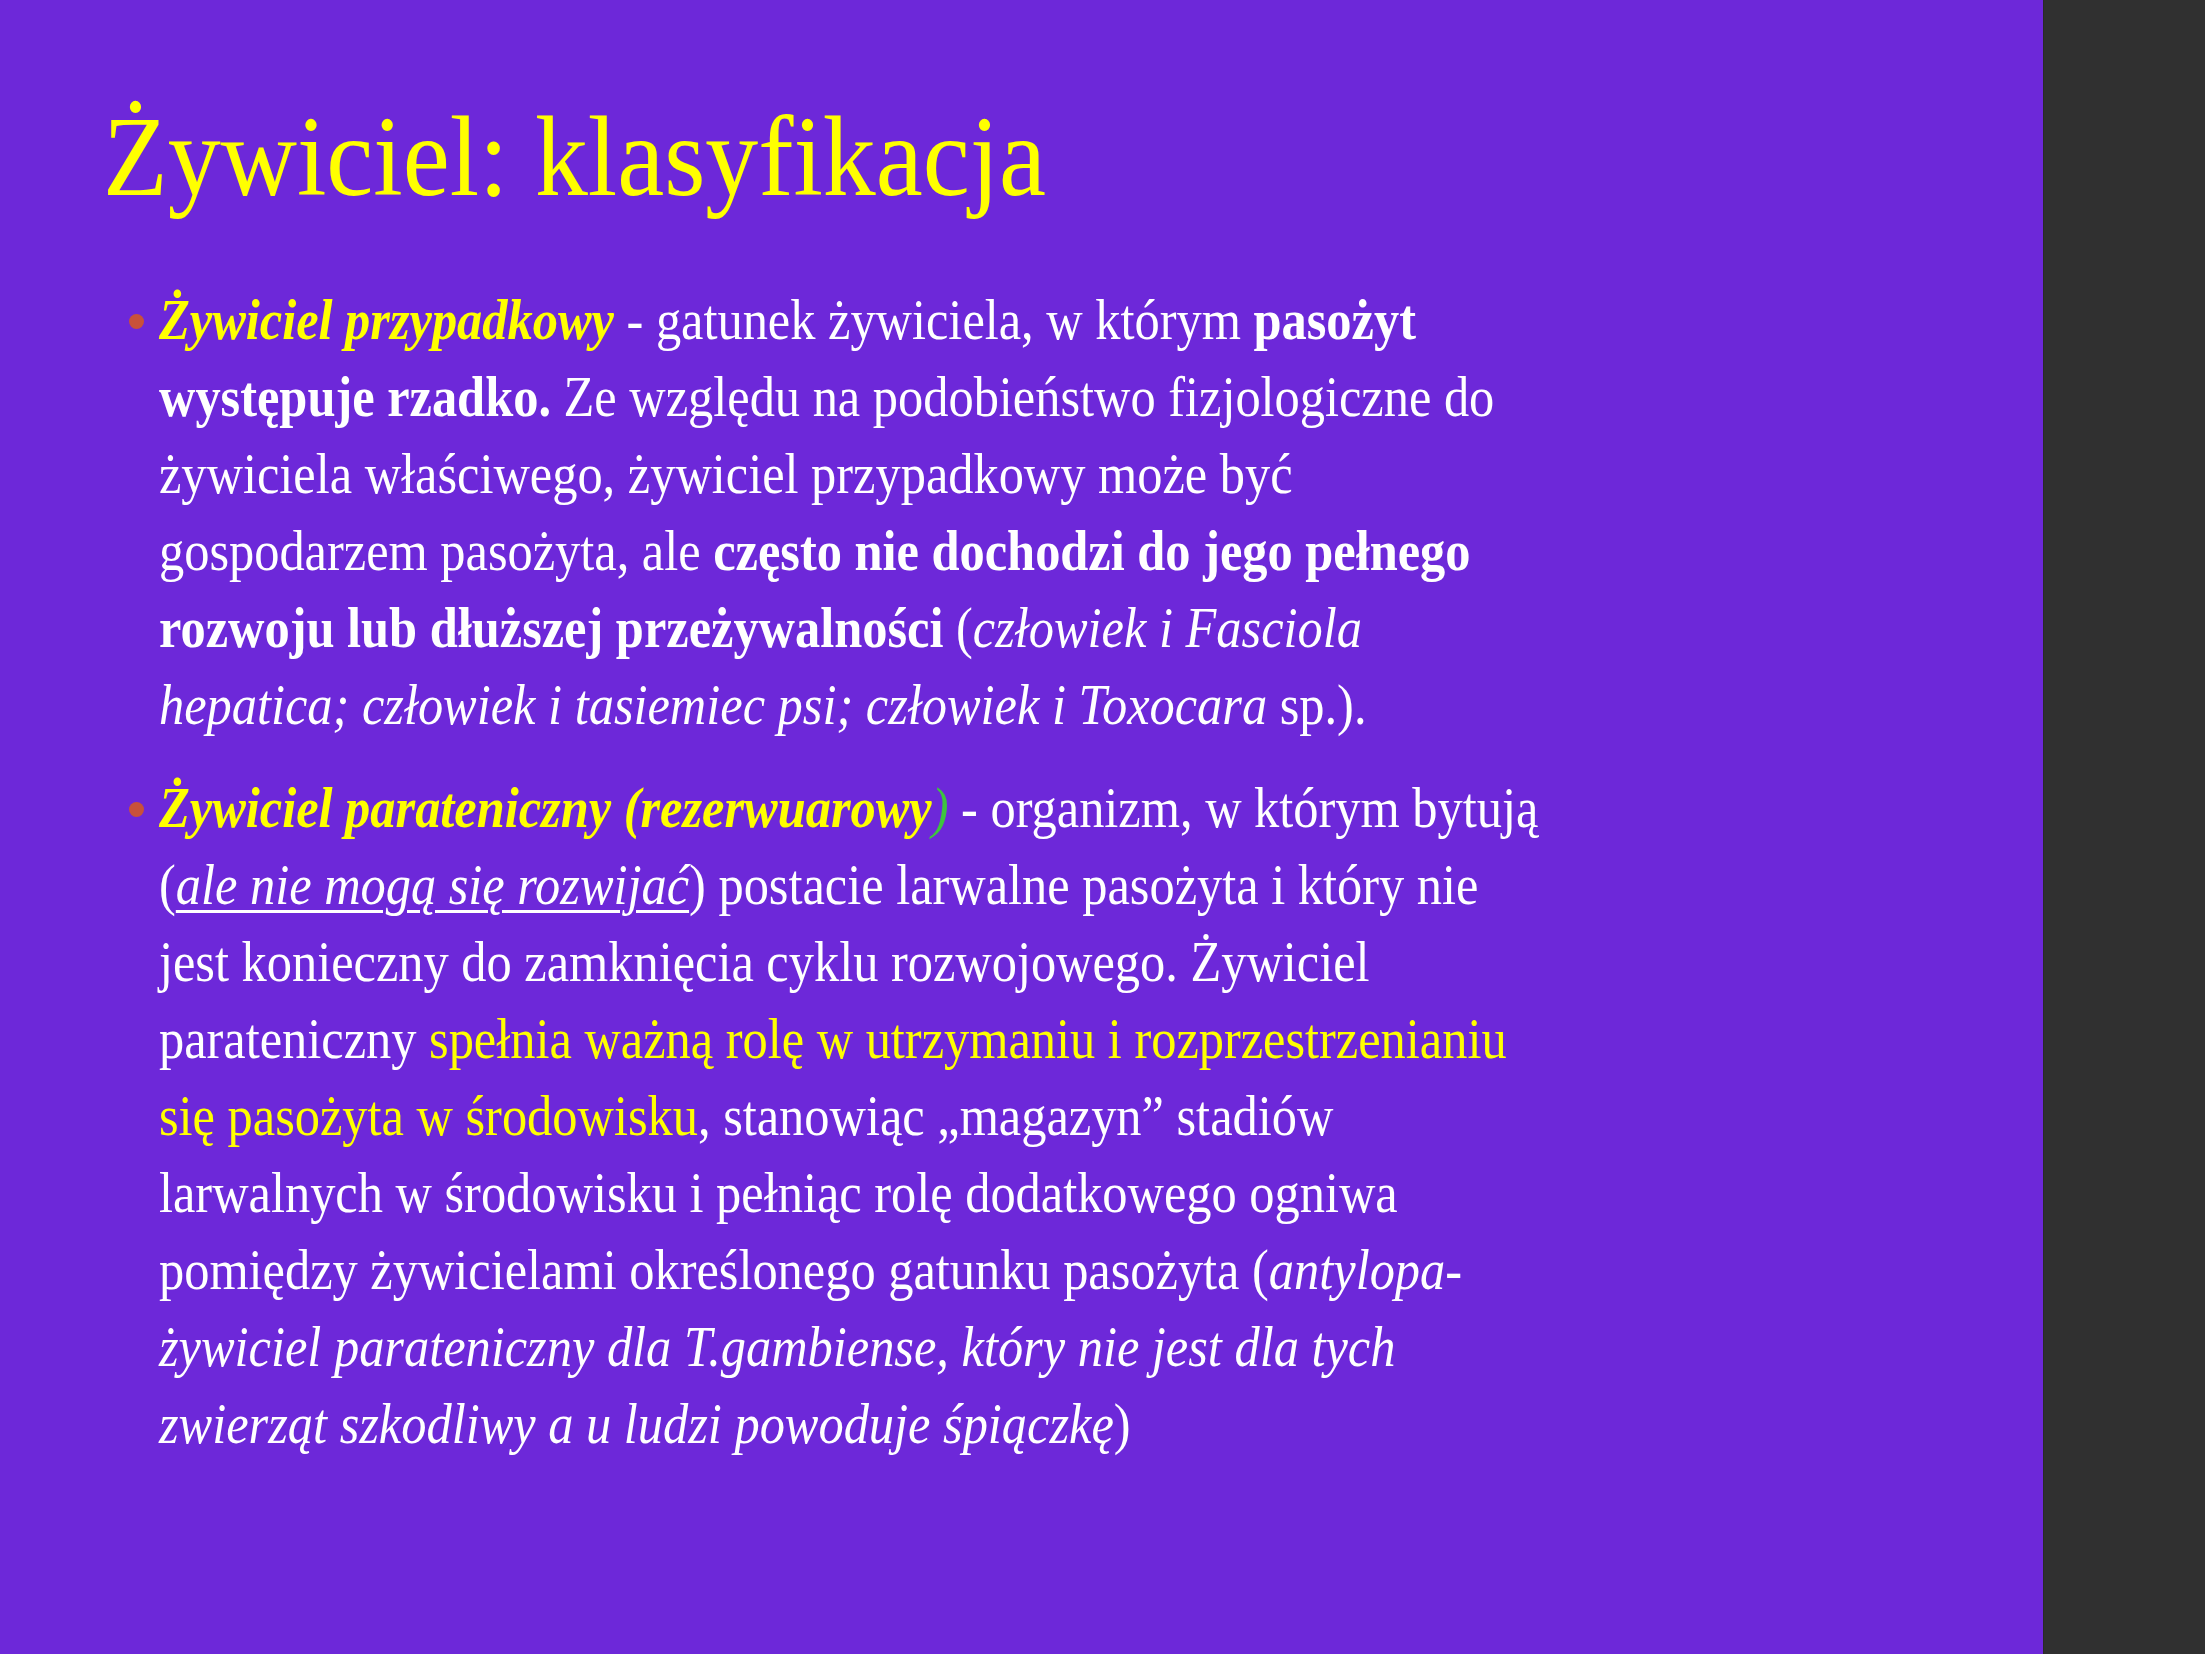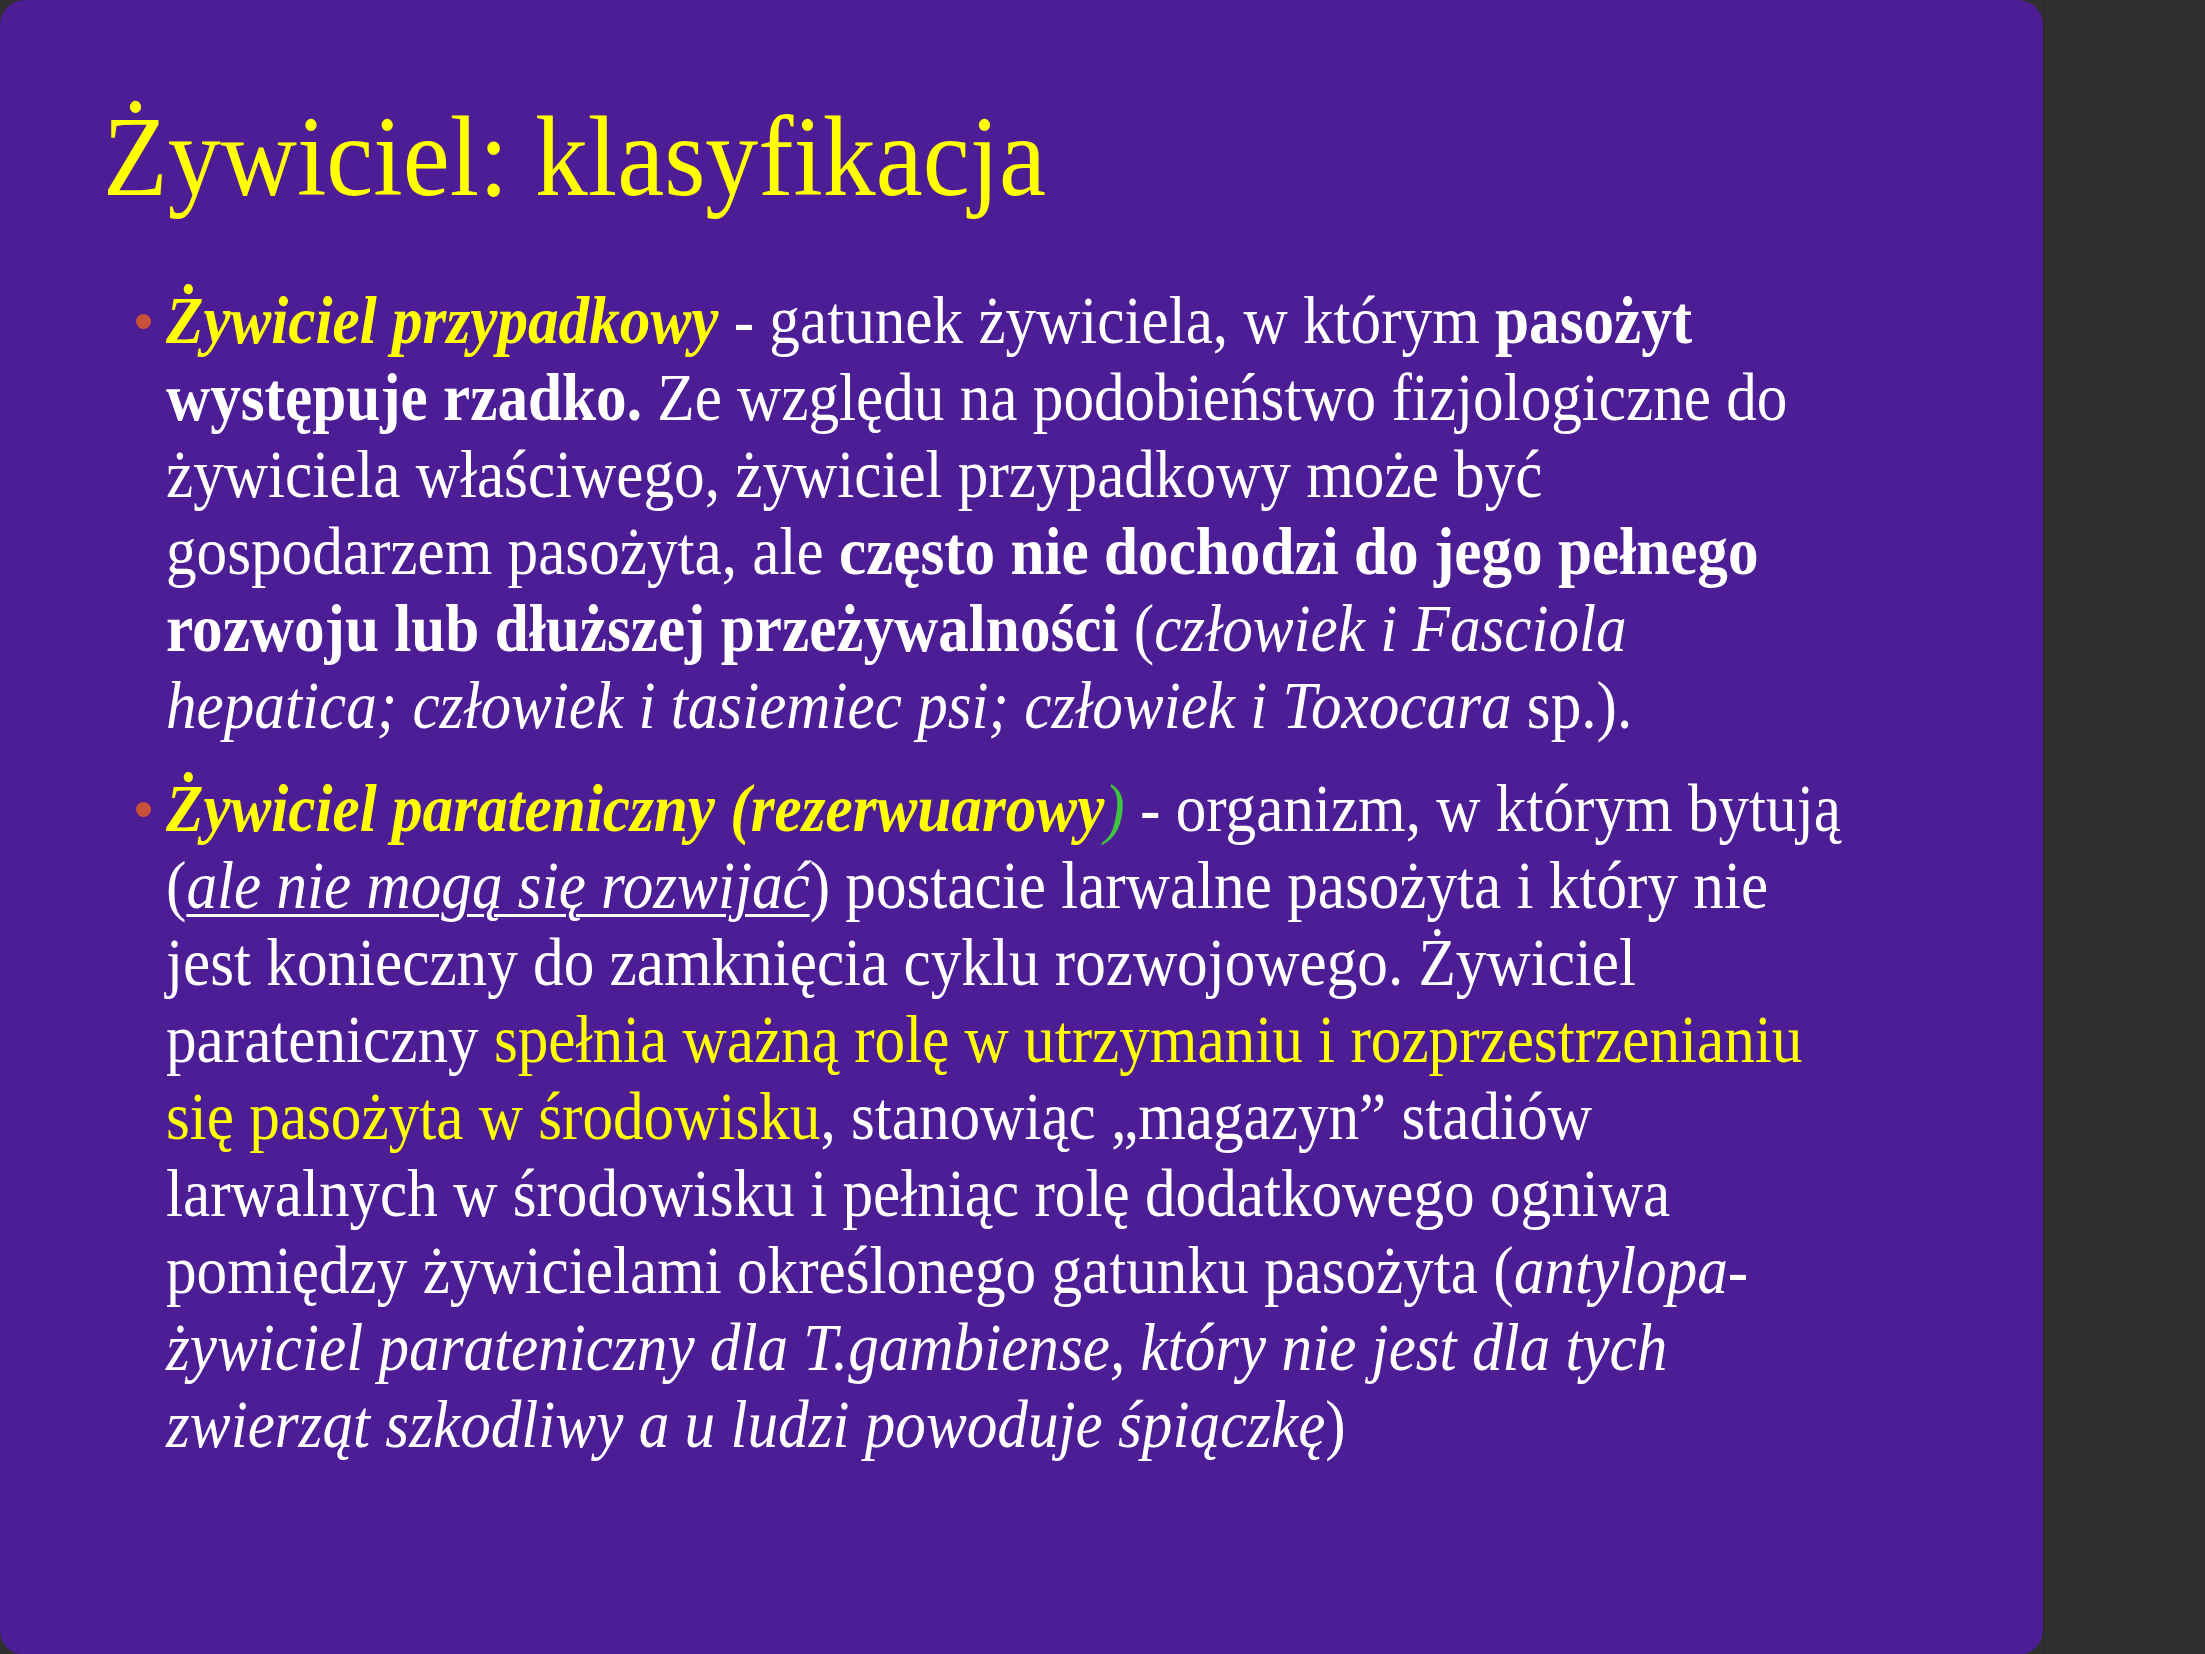--- a/index.html
+++ b/index.html
@@ -5,39 +5,38 @@
   html, body { margin: 0; padding: 0; }
   body {
     width: 2205px; height: 1655px; overflow: hidden;
     background: #303030;
     font-family: "Liberation Serif", "DejaVu Serif", serif;
     position: relative;
   }
   .slide {
     position: absolute; left: 0; top: 0;
     width: 2043px; height: 1655px;
-    background: #4c1d95;
-    border-radius: 25px;
+    background: #6d28d9;
   }
   .side-strip {
     position: absolute; left: 2043px; top: 0;
     width: 162px; height: 1655px;
     background: #303030;
     border-left: 1.5px solid #2a2a2a;
   }
   .title {
     position: absolute; left: 103px; top: 89px;
     font-size: 115px; line-height: 136px;
     color: #ffff00; white-space: nowrap;
     transform: scaleX(0.92); transform-origin: left top;
   }
   .bullets {
-    position: absolute; left: 136px; top: 282px;
+    position: absolute; left: 129px; top: 282px;
     width: 1910px;
-    font-size: 68px; line-height: 77px; color: #ffffff;
+    font-size: 56px; line-height: 77px; color: #ffffff;
   }
   .bullet { position: relative; padding-left: 30px; margin-bottom: 26px; }
   .bullet-dot {
     position: absolute; left: 0; top: 32px;
     width: 15px; height: 15px; border-radius: 50%;
     background: #c9513a;
   }
   .line { display: block; white-space: nowrap;
     transform: scaleX(0.9); transform-origin: left center; }
   .term { color: #ffff00; font-weight: bold; font-style: italic; }

